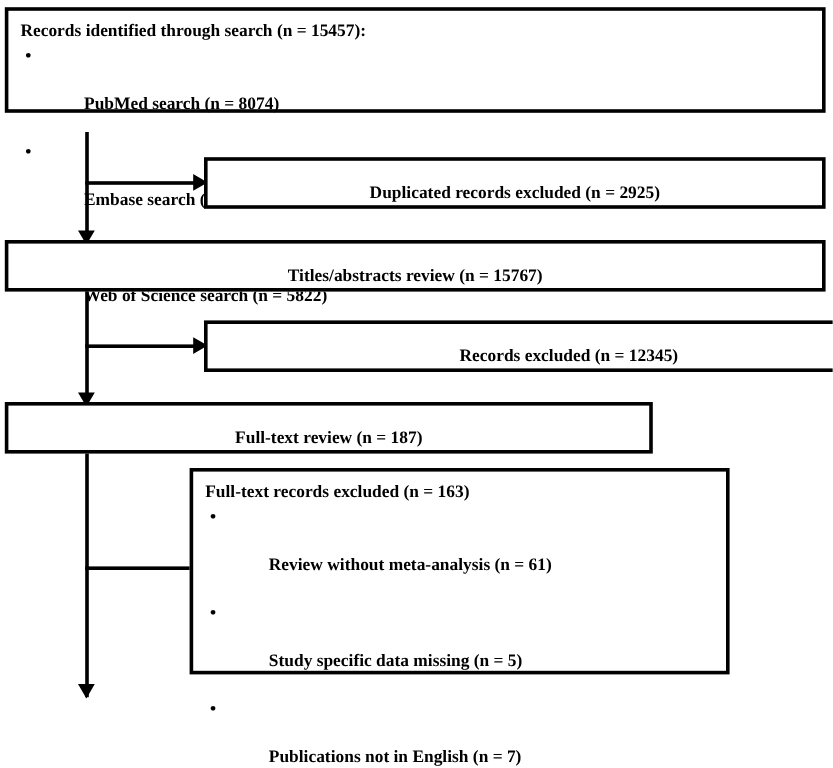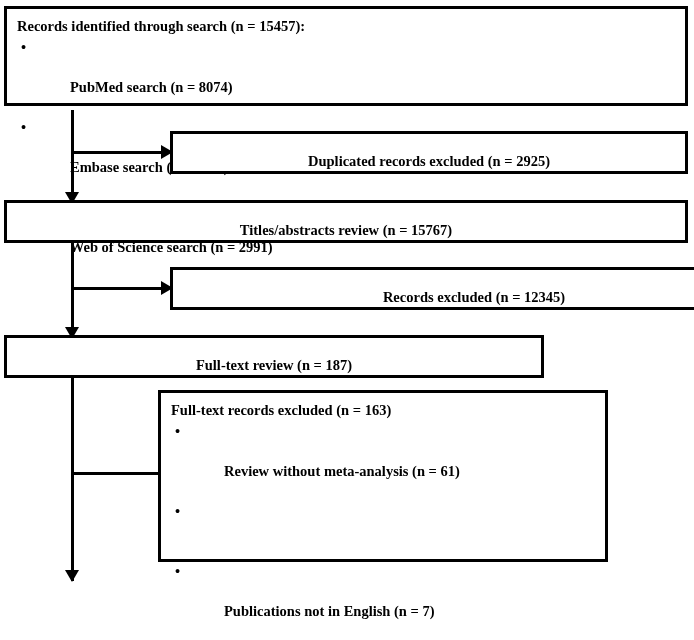--- a/index.html
+++ b/index.html
@@ -34,21 +34,21 @@
     display: flex;
     align-items: flex-end;
     justify-content: center;
     text-align: center;
   }
   .flowbox.listbox {
     padding: 7px 8px 7px 10px;
   }
 
   
-  #box-identified   { left: 4px;   top: 6px;   width: 684px; height: 100px; }
+  #box-identified   { left: 4px;   top: 6px;   width: 684px; height: 88px; }
   #box-duplicated   { left: 170px; top: 131px; width: 518px; height: 43px;  }
   #box-titles       { left: 4px;   top: 200px; width: 684px; height: 43px;  }
   #box-recexcluded  { left: 170px; top: 267px; width: 608px; height: 43px;  }
   #box-fulltext     { left: 4px;   top: 335px; width: 540px; height: 43px;  }
   #box-ftexcluded   { left: 158px; top: 390px; width: 450px; height: 172px; }
   #box-included     { left: 4px;   top: 578px; width: 684px; height: 52px;  }
 
   
   .box-heading {
     display: block;
@@ -132,21 +132,21 @@
       <li>
         <span class="bullet-dot">•</span>
         <span>PubMed search (n = 8074)</span>
       </li>
       <li>
         <span class="bullet-dot">•</span>
         <span>Embase search (n = 1561)</span>
       </li>
       <li>
         <span class="bullet-dot">•</span>
-        <span>Web of Science search (n = 2991)</span>
+        <span>Web of Science search (n = 5822)</span>
       </li>
     </ul>
   </div>
 
   <div class="vline" id="spine-1"></div>
   <div class="hline" id="branch-1"></div>
   <div class="arrow-right" id="branch-head-1"></div>
   <div class="arrow-down" id="arrowhead-titles"></div>
 
   <div class="flowbox centered" id="box-duplicated">
@@ -177,20 +177,21 @@
 
   <div class="flowbox listbox" id="box-ftexcluded">
     <span class="box-heading">Full-text records excluded (n = 163)</span>
     <ul class="bullets">
       <li>
         <span class="bullet-dot">•</span>
         <span>Review without meta-analysis (n = 61)</span>
       </li>
       <li>
         <span class="bullet-dot">•</span>
+        <span>Study specific data missing (n = 5)</span>
       </li>
       <li>
         <span class="bullet-dot">•</span>
         <span>Publications not in English (n = 7)</span>
       </li>
 
     </ul>
   </div>
 
 

